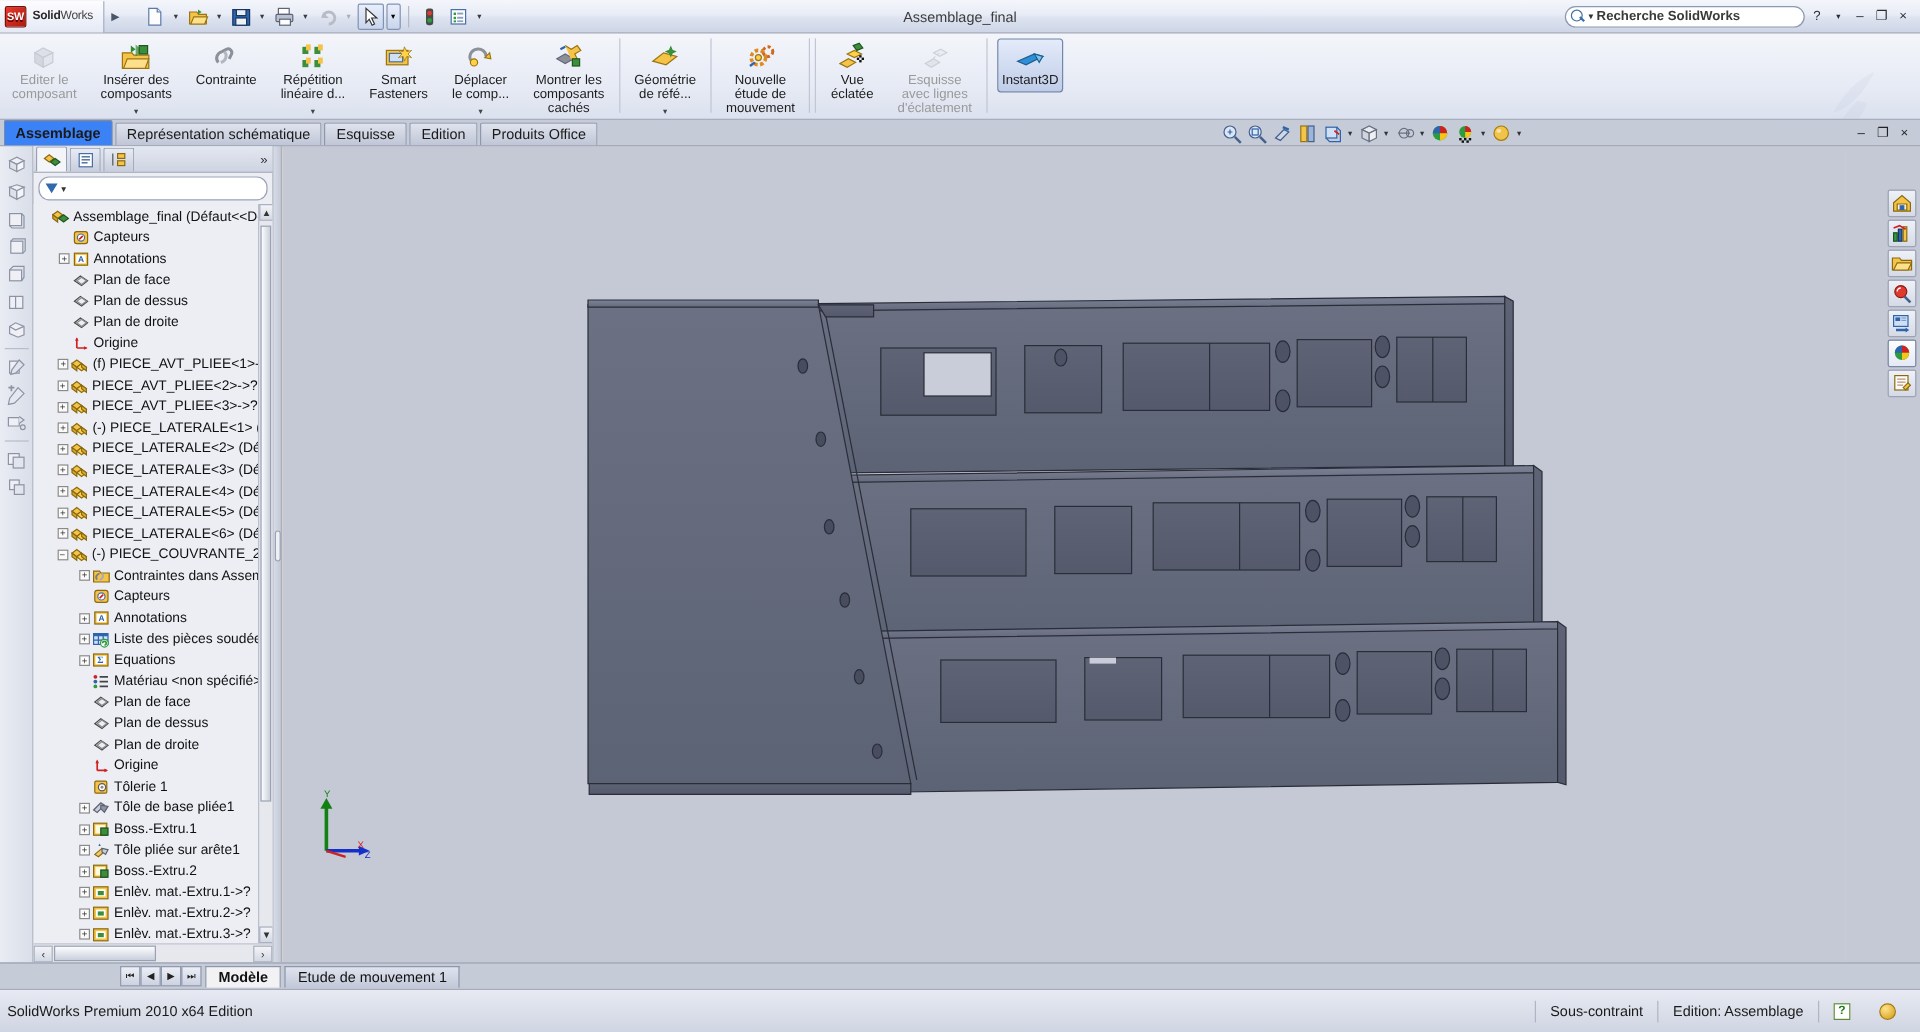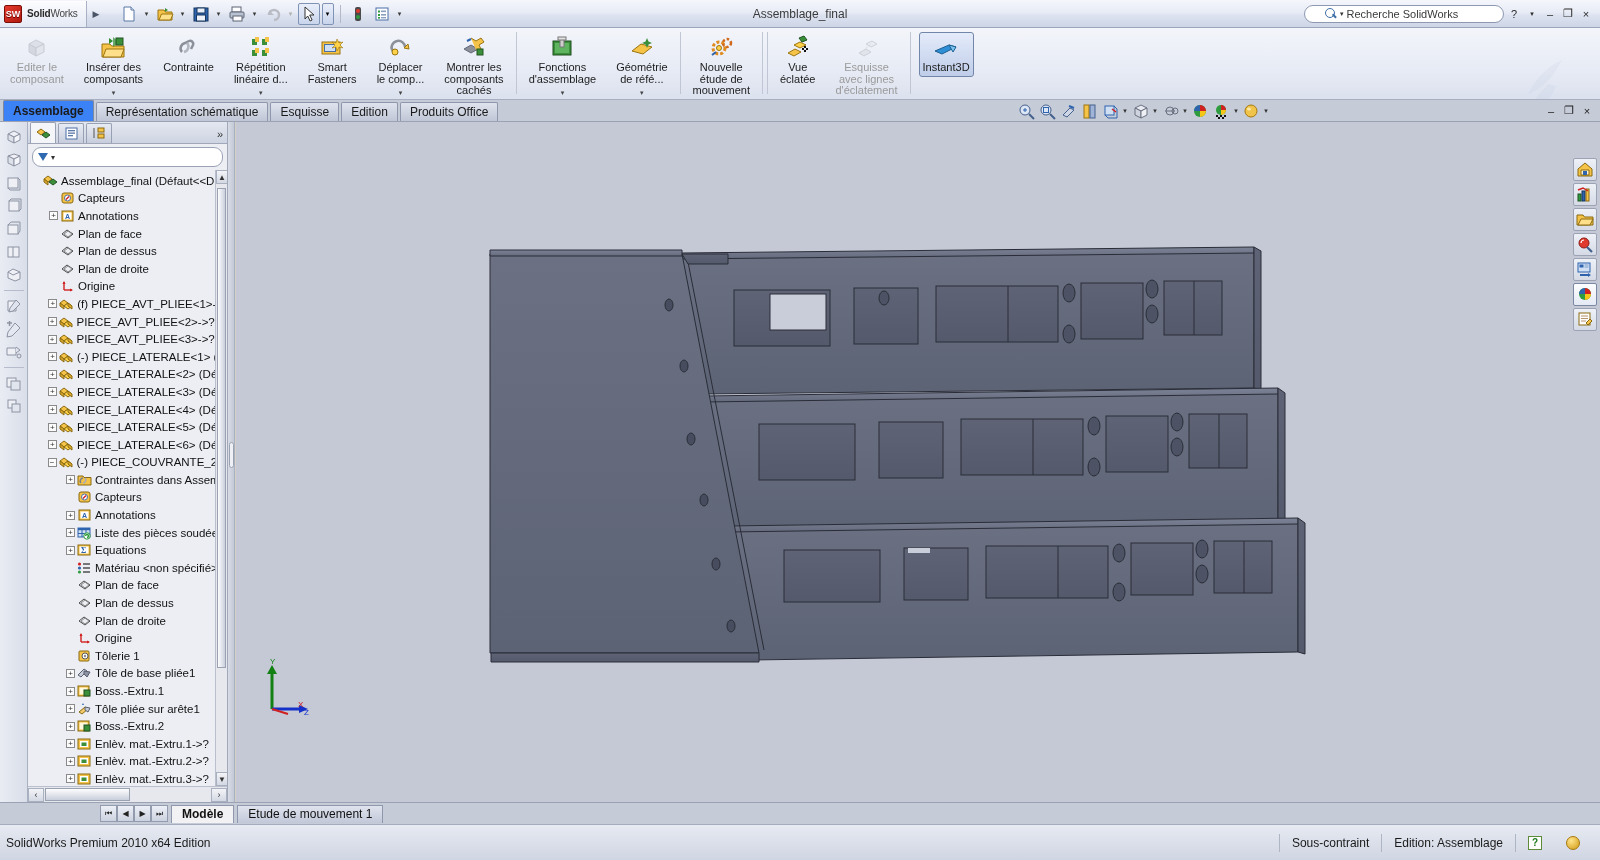--- a/index.html
+++ b/index.html
@@ -45,22 +45,22 @@
   .tbtn.pressed{ border:1px solid #7f93b5; background:linear-gradient(to bottom,#e9eefa,#c9d5ec); }
 
   .title-text{
     position:absolute; left:0; right:0; text-align:center;
     font-size:12px; color:#3b3b3b; pointer-events:none;
   }
   .tb-right{ margin-left:auto; display:flex; align-items:center; padding-right:6px; gap:2px;}
   .searchbox{
     width:200px; height:18px; background:#fff;
     border:1px solid #8d99b0; border-radius:9px;
-    display:flex; align-items:center; padding:0 20px; gap:3px;
-    font-size:11px; color:#333;
+    display:flex; align-items:center; padding:0 4px; gap:3px;
+    font-size:11px; color:#333;font-weight:bold;
   }
   .mag{ width:12px;height:12px; position:relative;}
   .mag::before{content:"";position:absolute;left:0;top:0;width:8px;height:8px;border:1.6px solid #3f6fa8;border-radius:50%;}
   .mag::after{content:"";position:absolute;left:7px;top:7px;width:5px;height:1.6px;background:#3f6fa8;transform:rotate(45deg);}
   .wbtn{ width:16px;height:16px;display:flex;align-items:center;justify-content:center;font-size:11px;color:#2b2b2b;}
 
   
   .ribbon{
     position:absolute; left:0; top:28px; width:1600px; height:72px;
     background:linear-gradient(to bottom,#f3f5fa 0%,#e7ebf5 60%,#dbe1ee 100%);
@@ -446,35 +446,20 @@
           <div class="rb-lbl">Montrer les
 composants
 cachés</div>
         </div>
       </div>
       <div class="rb-sep"></div>
       <div class="rb-item">
         <div class="rb-hit">
           <div class="rb-ico">
             <svg width="26" height="26" viewBox="0 0 26 26">
-              <rect x="4" y="6" width="18" height="14" fill="#3b8f3b" stroke="#1e4f1e"></rect>
-              <rect x="6" y="8" width="14" height="10" fill="#5fb45f"></rect>
-              <rect x="11" y="3" width="4" height="9" fill="#cfcfcf" stroke="#777"></rect>
-              <rect x="9" y="2" width="8" height="3" fill="#e3e3e3" stroke="#777"></rect>
-            </svg>
-          </div>
-          <div class="rb-lbl">Fonctions
-d'assemblage</div>
-        </div>
-        <div class="rb-caret">▾</div>
-      </div>
-      <div class="rb-item">
-        <div class="rb-hit">
-          <div class="rb-ico">
-            <svg width="26" height="26" viewBox="0 0 26 26">
               <path d="M3 16l9-7 11 3-9 7z" fill="#f6c349" stroke="#9a7510"></path>
               <path d="M18 3l1.5 3.5L23 8l-3.5 1.5L18 13l-1.5-3.5L13 8l3.5-1.5z" fill="#3b8f3b"></path>
             </svg>
           </div>
           <div class="rb-lbl">Géométrie
 de réfé...</div>
         </div>
         <div class="rb-caret">▾</div>
       </div>
       <div class="rb-sep"></div>

